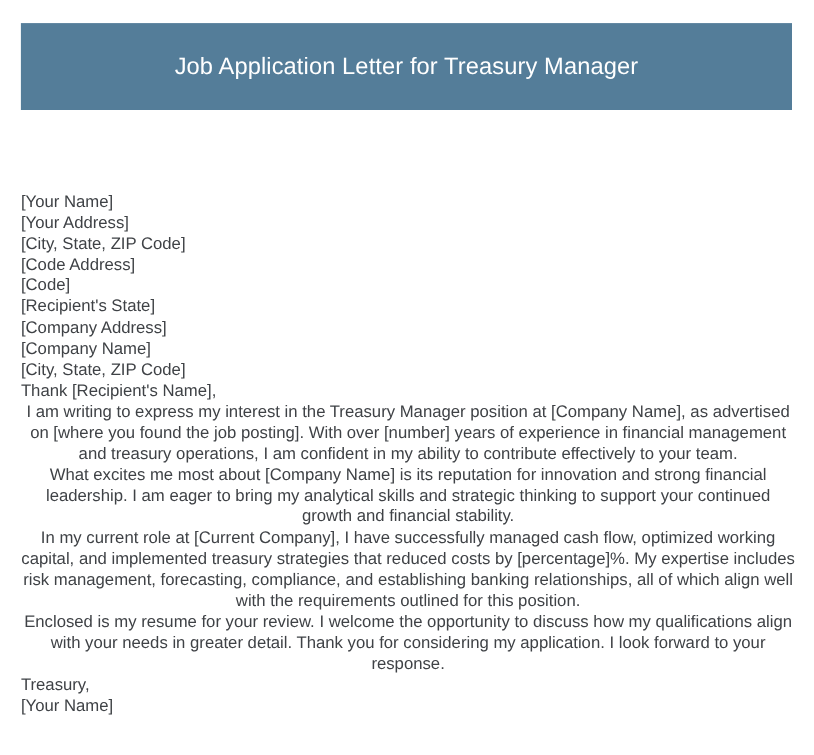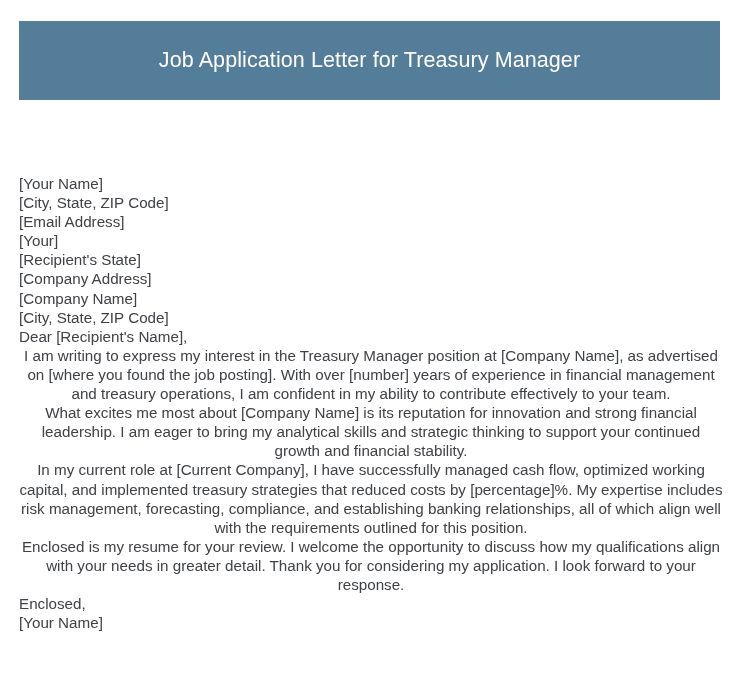--- a/index.html
+++ b/index.html
@@ -74,33 +74,34 @@
 
 <div class="page">
 
   <div class="letter-banner">
     <div class="letter-title">Job Application Letter for Treasury Manager</div>
   </div>
 
   <div class="letter-body">
 
     <span class="letter-line">[Your Name]</span>
+    <span class="letter-line">[Your Address]</span>
     <span class="letter-line">[City, State, ZIP Code]</span>
-    <span class="letter-line">[Email Address]</span>
-    <span class="letter-line">[Your]</span>
+    <span class="letter-line">[Code Address]</span>
+    <span class="letter-line">[Code]</span>
 
     <span class="letter-line">[Recipient's State]</span>
     <span class="letter-line">[Company Address]</span>
     <span class="letter-line">[Company Name]</span>
     <span class="letter-line">[City, State, ZIP Code]</span>
 
-    <span class="letter-line">Dear [Recipient's Name],</span>
+    <span class="letter-line">Thank [Recipient's Name],</span>
 
     <span class="letter-para">I am writing to express my interest in the Treasury Manager position at [Company Name], as advertised on [where you found the job posting]. With over [number] years of experience in financial management and treasury operations, I am confident in my ability to contribute effectively to your team.</span>
     <span class="letter-para">What excites me most about [Company Name] is its reputation for innovation and strong financial leadership. I am eager to bring my analytical skills and strategic thinking to support your continued growth and financial stability.</span>
     <span class="letter-para">In my current role at [Current Company], I have successfully managed cash flow, optimized working capital, and implemented treasury strategies that reduced costs by [percentage]%. My expertise includes risk management, forecasting, compliance, and establishing banking relationships, all of which align well with the requirements outlined for this position.</span>
     <span class="letter-para">Enclosed is my resume for your review. I welcome the opportunity to discuss how my qualifications align with your needs in greater detail. Thank you for considering my application. I look forward to your response.</span>
 
-    <span class="letter-line">Enclosed,</span>
+    <span class="letter-line">Treasury,</span>
     <span class="letter-line">[Your Name]</span>
 
   </div>
 </div>
 
 </body></html>

